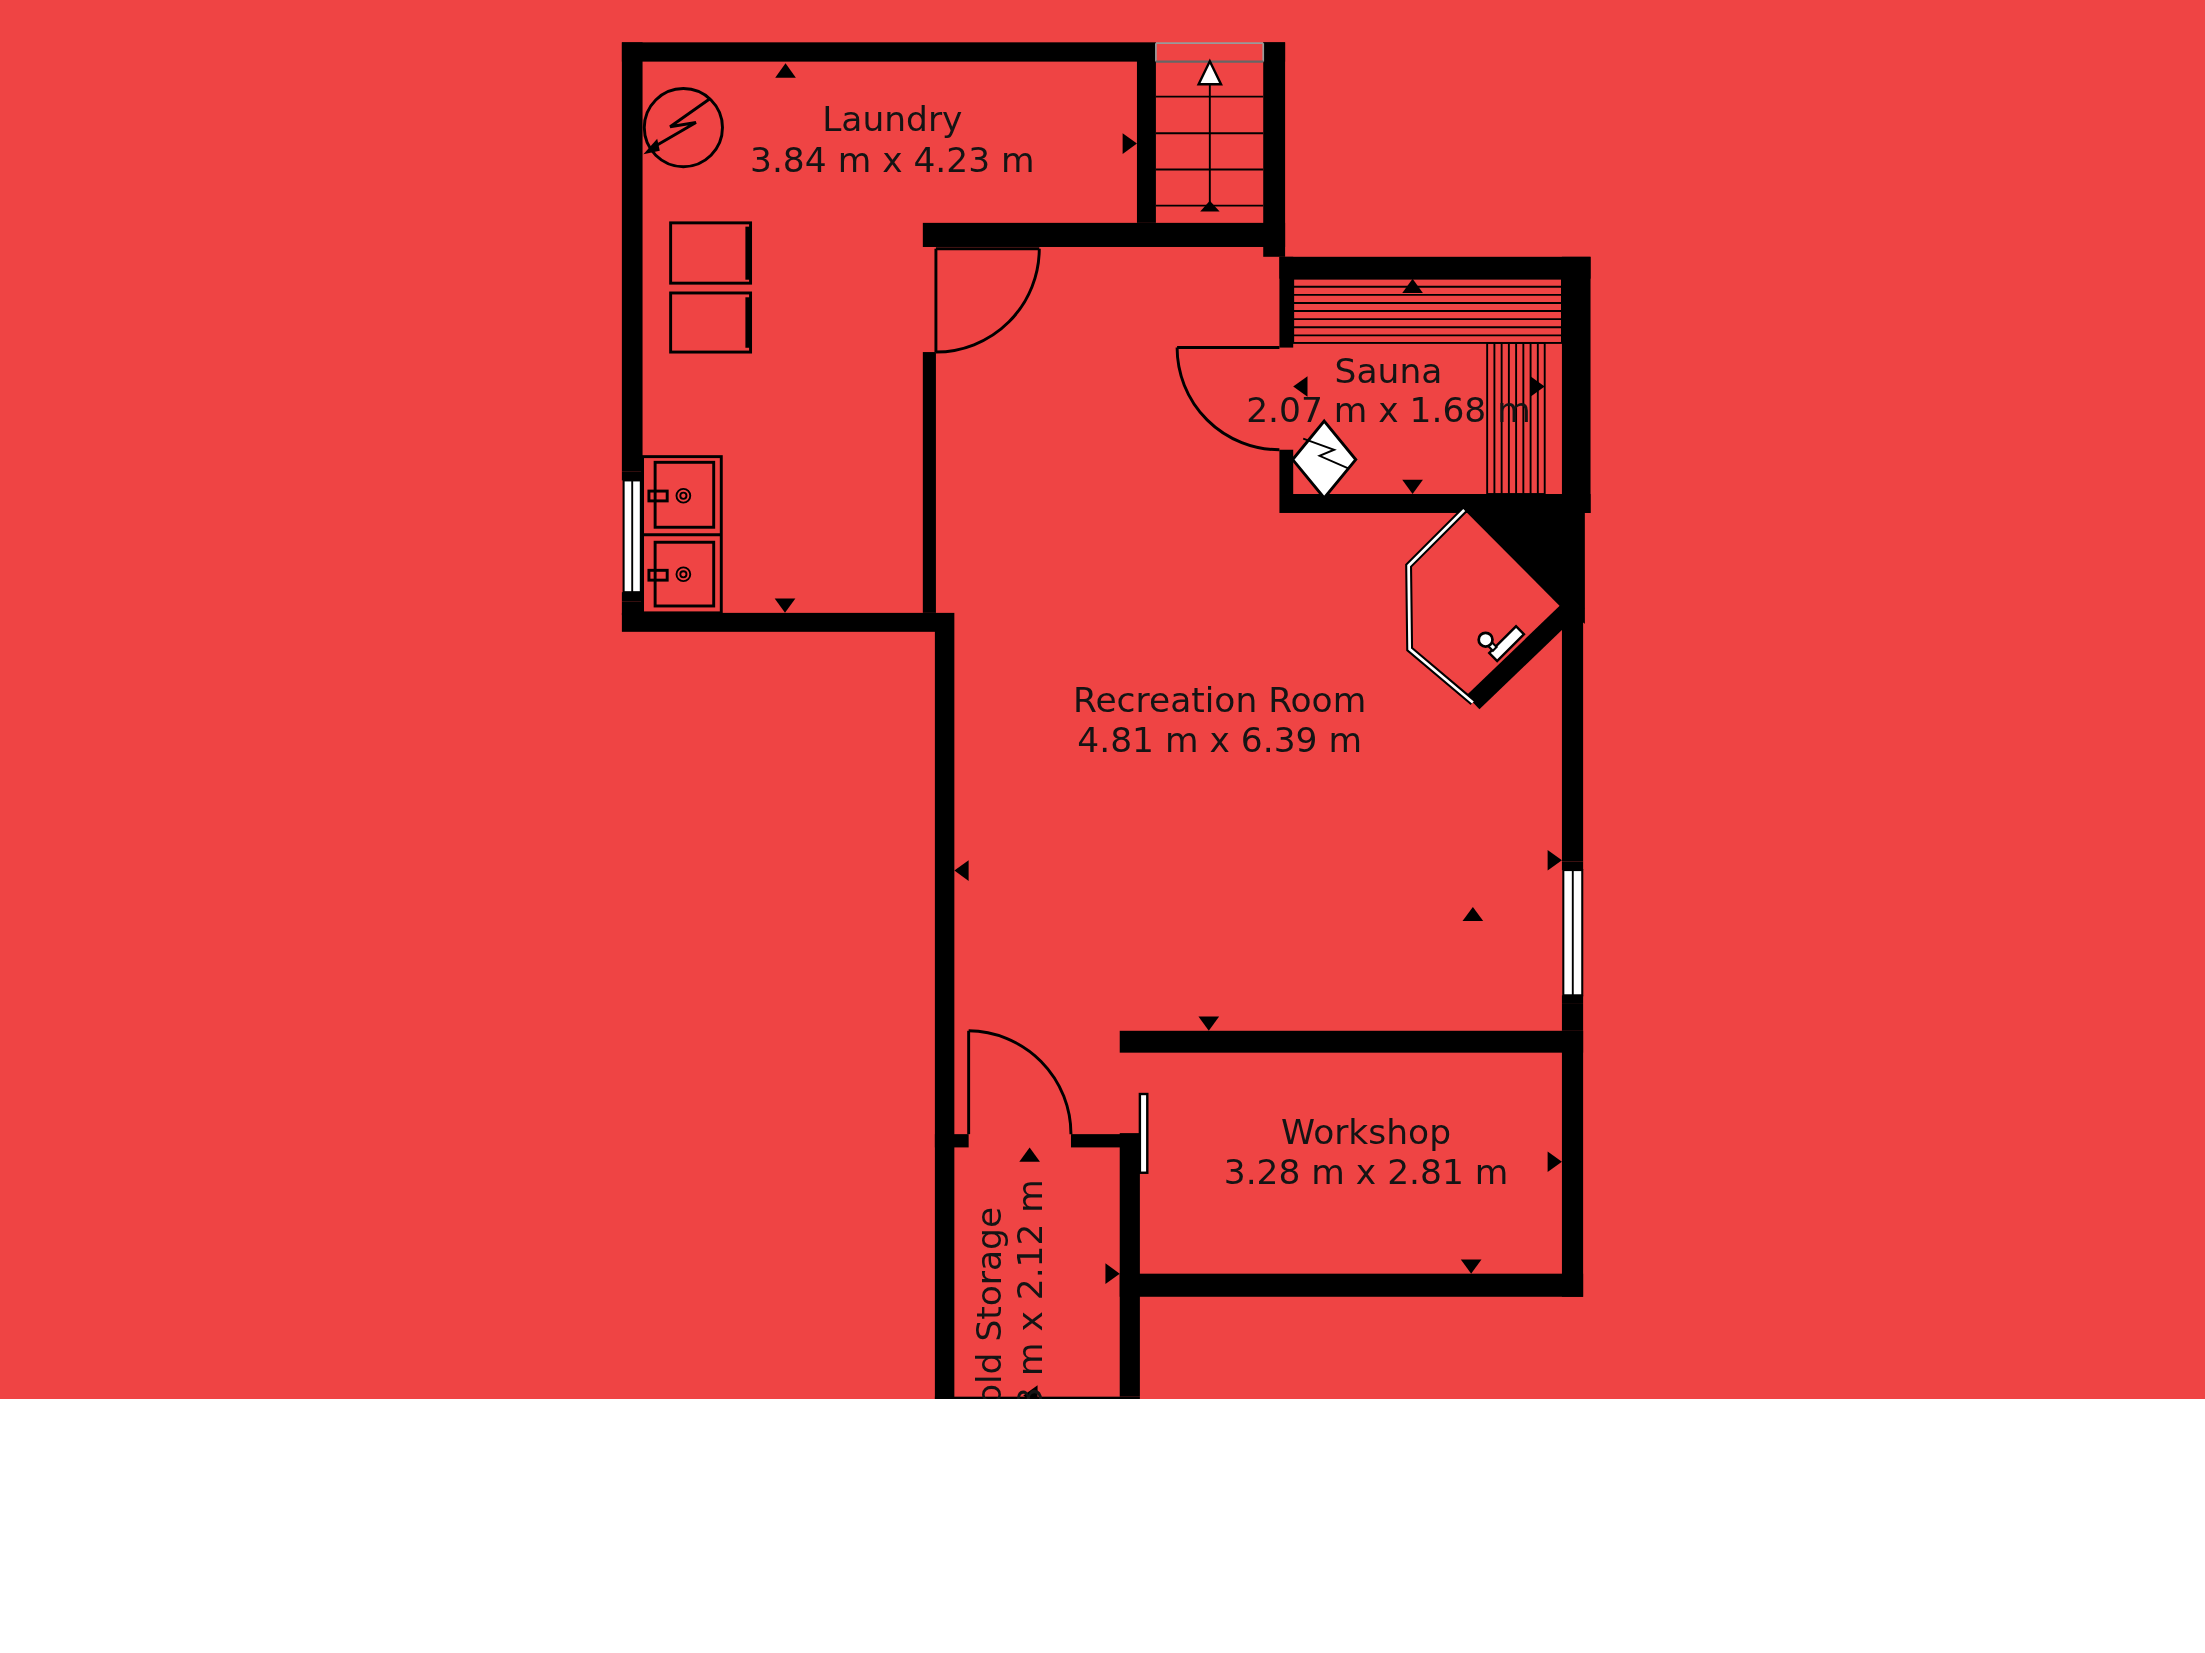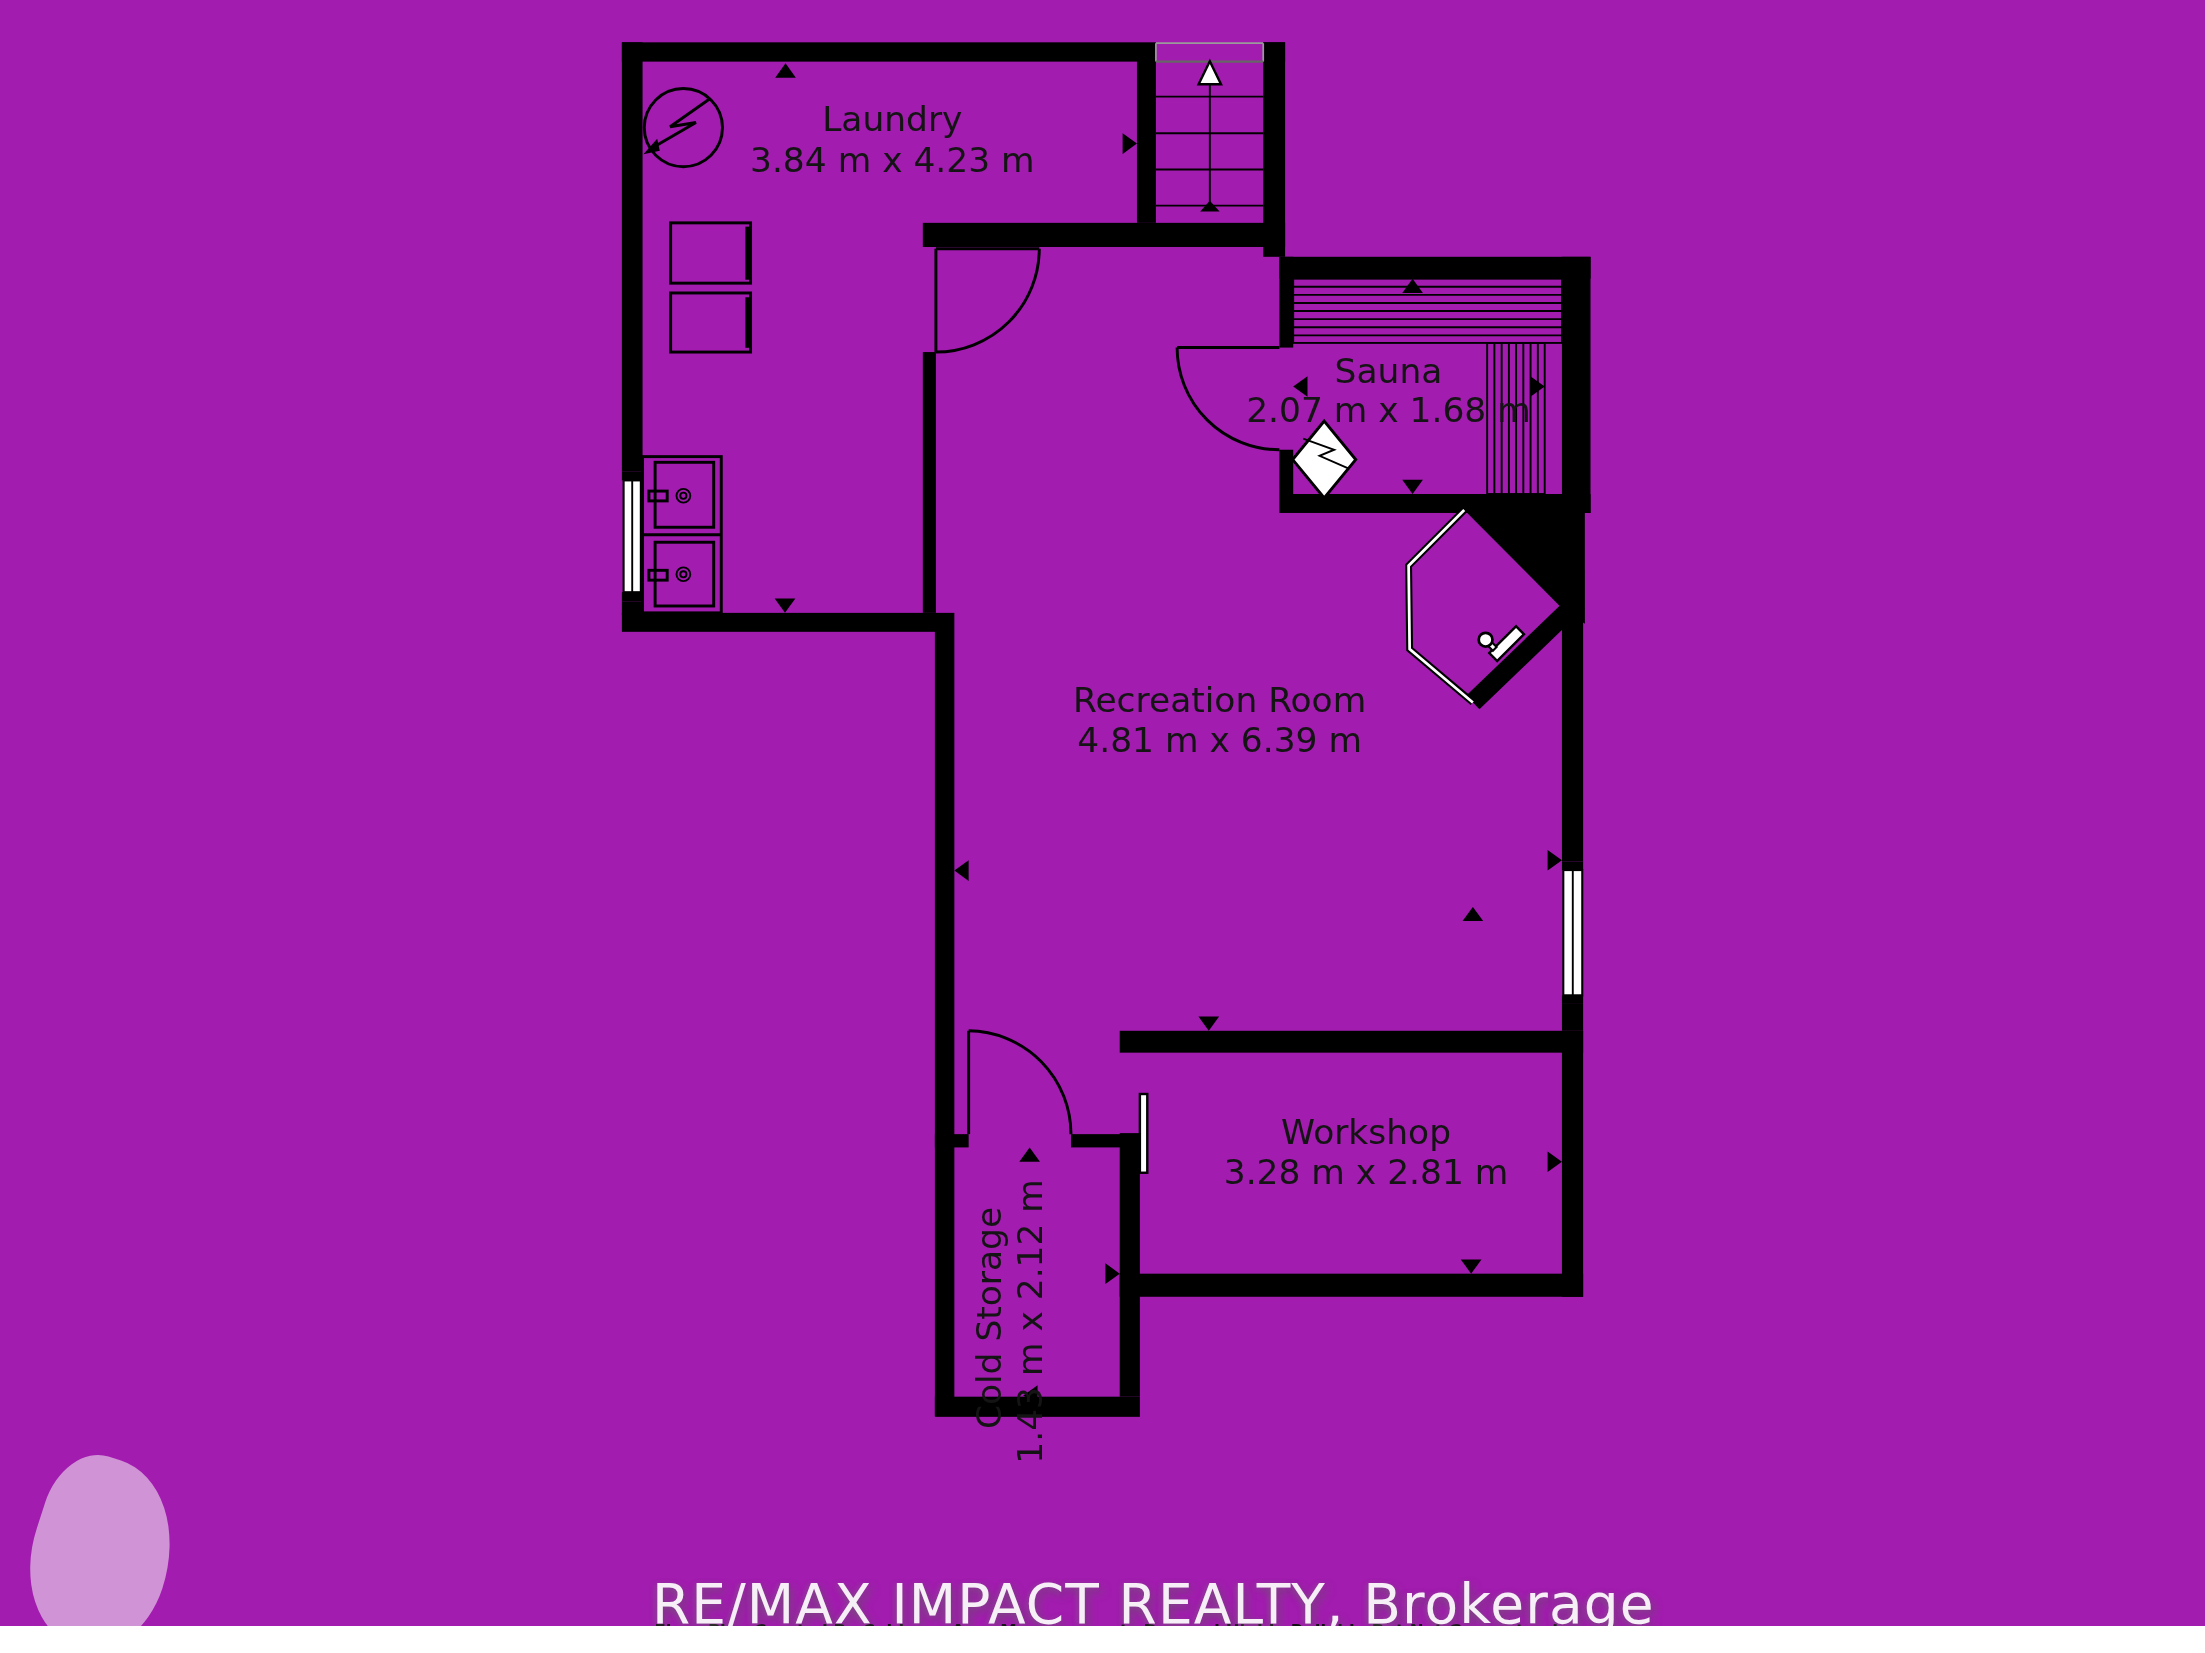--- a/index.html
+++ b/index.html
@@ -1,16 +1,16 @@
 <!DOCTYPE html>
 <html style="font-size:9.2px"><head>
 <meta charset="utf-8">
 <style>
   html,body{margin:0;padding:0;background:#ffffff;}
-  .page{position:relative;width:2205px;height:1626px;background:#a21caf;overflow:hidden;
+  .page{position:relative;width:2205px;height:1399px;background:#ef4444;overflow:hidden;
         font-family:"DejaVu Sans",sans-serif;}
   svg{position:absolute;left:0;top:0;}
   .wall{fill:#000000;stroke:none;}
   .ln{stroke:#000000;stroke-width:1.7;fill:none;}
   .thin{stroke:#000000;stroke-width:1.1;fill:none;}
   .gray{stroke:#9a9a9a;stroke-width:1;fill:none;}
   .mid{stroke:#666;stroke-width:1.2;fill:none;}
   .mark{fill:#000000;stroke:none;}
   .room-label{font-size:20px;fill:#141414;text-anchor:middle;
               font-family:"DejaVu Sans",sans-serif;}

